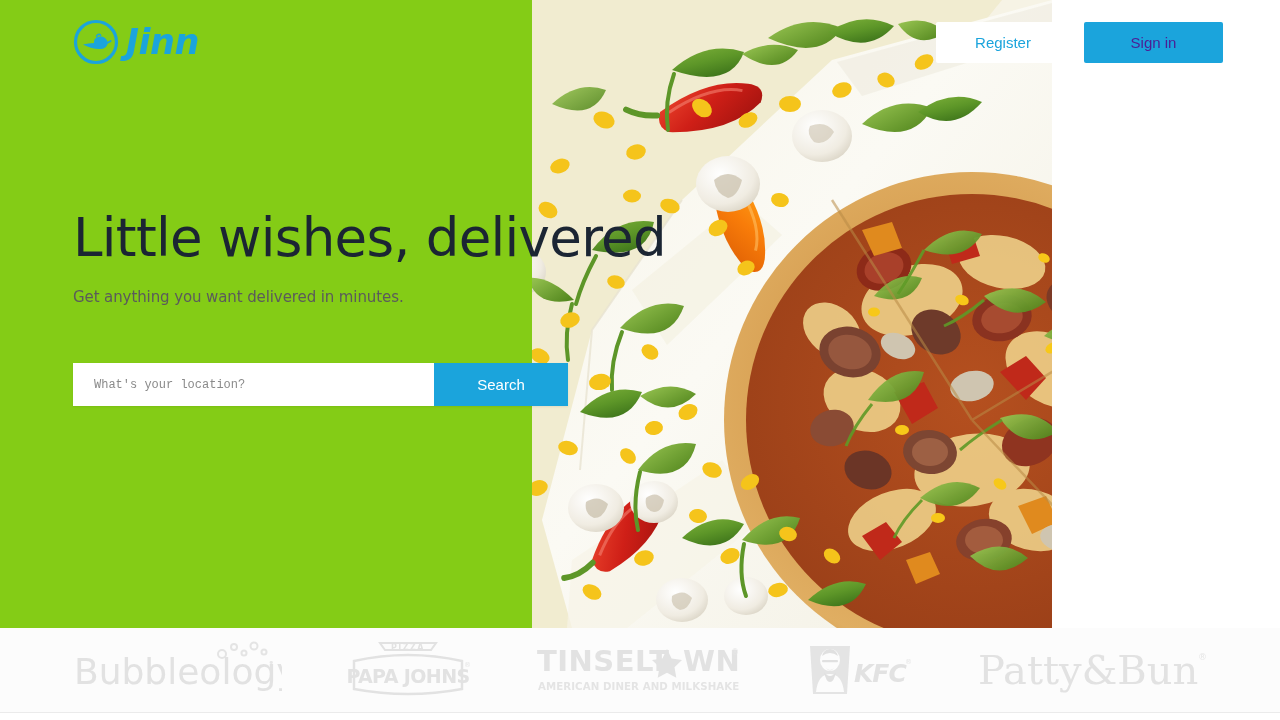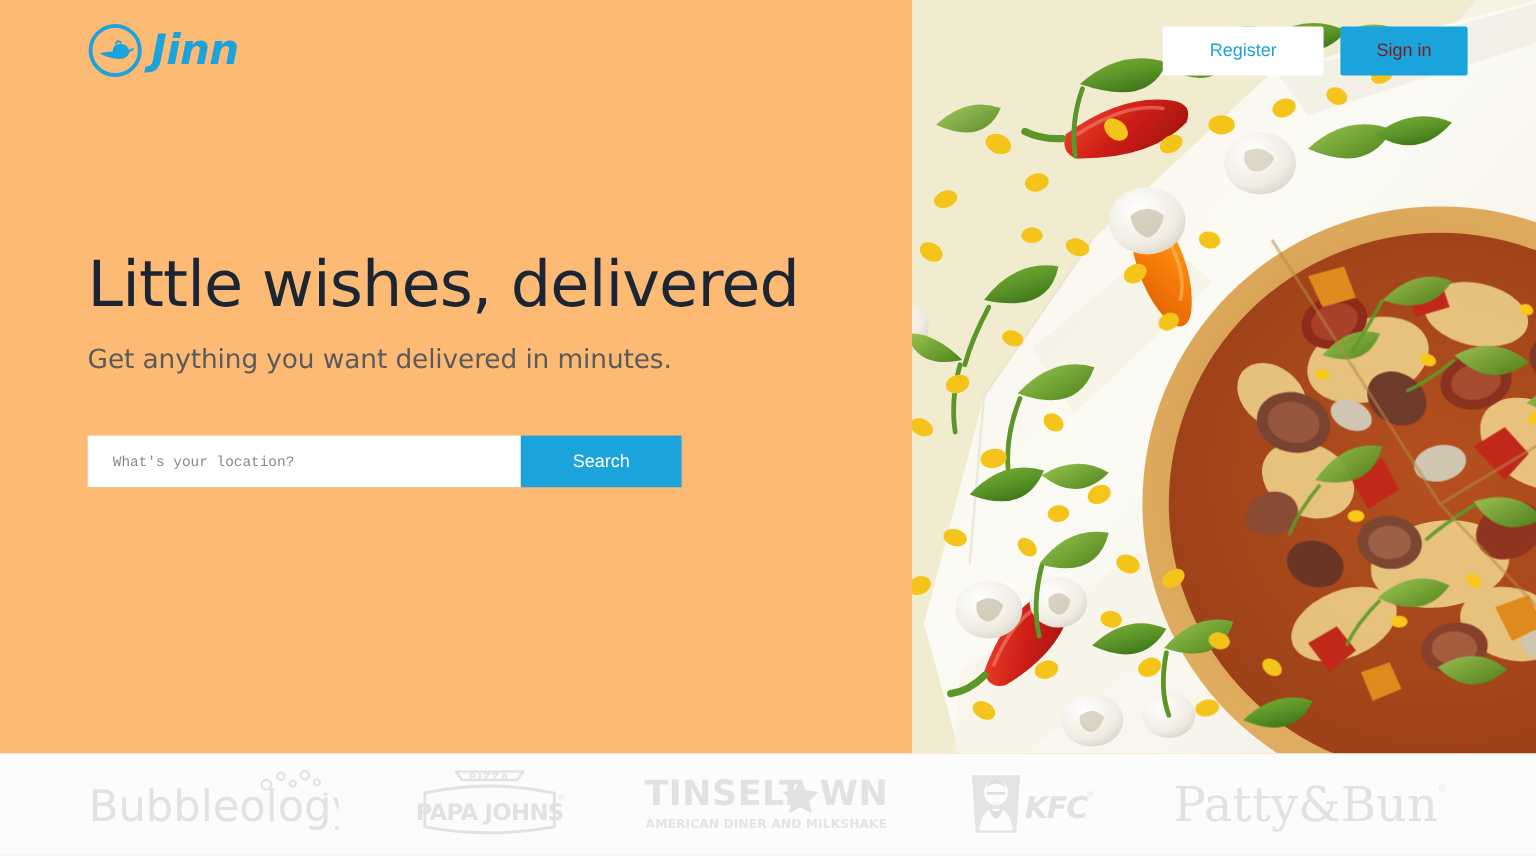--- a/index.html
+++ b/index.html
@@ -16,23 +16,23 @@
     position: relative;
     width: 1280px;
     height: 720px;
     background: #ffffff;
   }
 
   
   .hero {
     position: absolute;
     left: 0; top: 0;
-    width: 1280px;
+    width: 1052px;
     height: 628px;
-    background: #fdba74;
+    background: #84cc16;
     overflow: hidden;
   }
 
   .hero-photo {
     position: absolute;
     right: 0; top: 0;
     width: 520px;
     height: 628px;
     overflow: hidden;
   }
@@ -86,44 +86,44 @@
     align-items: center;
     justify-content: center;
     line-height: 1;
   }
   .btn-register {
     width: 134px;
     background: #ffffff;
     color: #1ba4dc;
   }
   .btn-signin {
-    width: 106px;
+    width: 139px;
     background: #1ba4dc;
-    color: #7f1d1d;
+    color: #4c1d95;
   }
 
   
   .hero-copy {
     position: absolute;
     left: 73px; top: 208px;
     width: 640px;
     z-index: 10;
   }
   .headline {
     font-size: 53px;
     font-weight: normal;
     color: #1b2533;
     letter-spacing: -0.7px;
     line-height: 1.12;
     white-space: nowrap;
     font-family: "DejaVu Sans", sans-serif;
   }
   .subhead {
     margin-top: 21px;
-    font-size: 22px;
+    font-size: 15px;
     color: #5b5b5b;
     font-weight: normal;
     letter-spacing: -0.1px;
     line-height: 1.2;
     font-family: "DejaVu Sans", sans-serif;
   }
 
   
   .searchbar {
     position: absolute;

